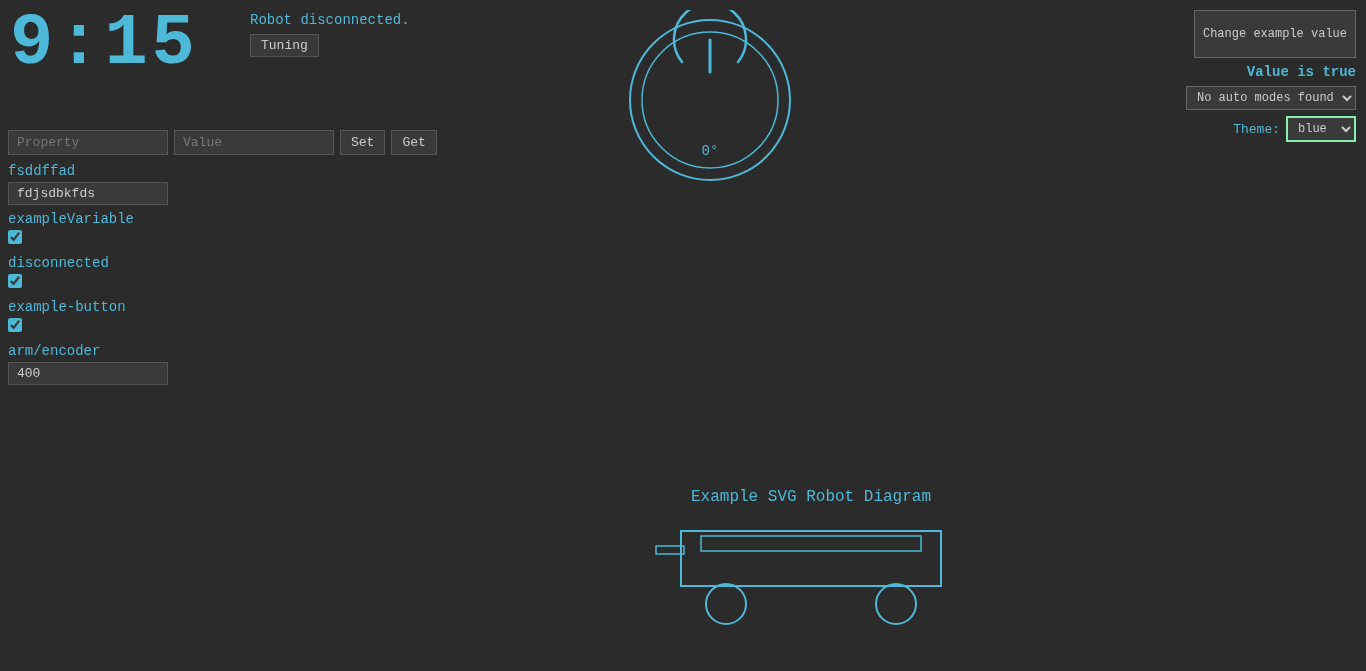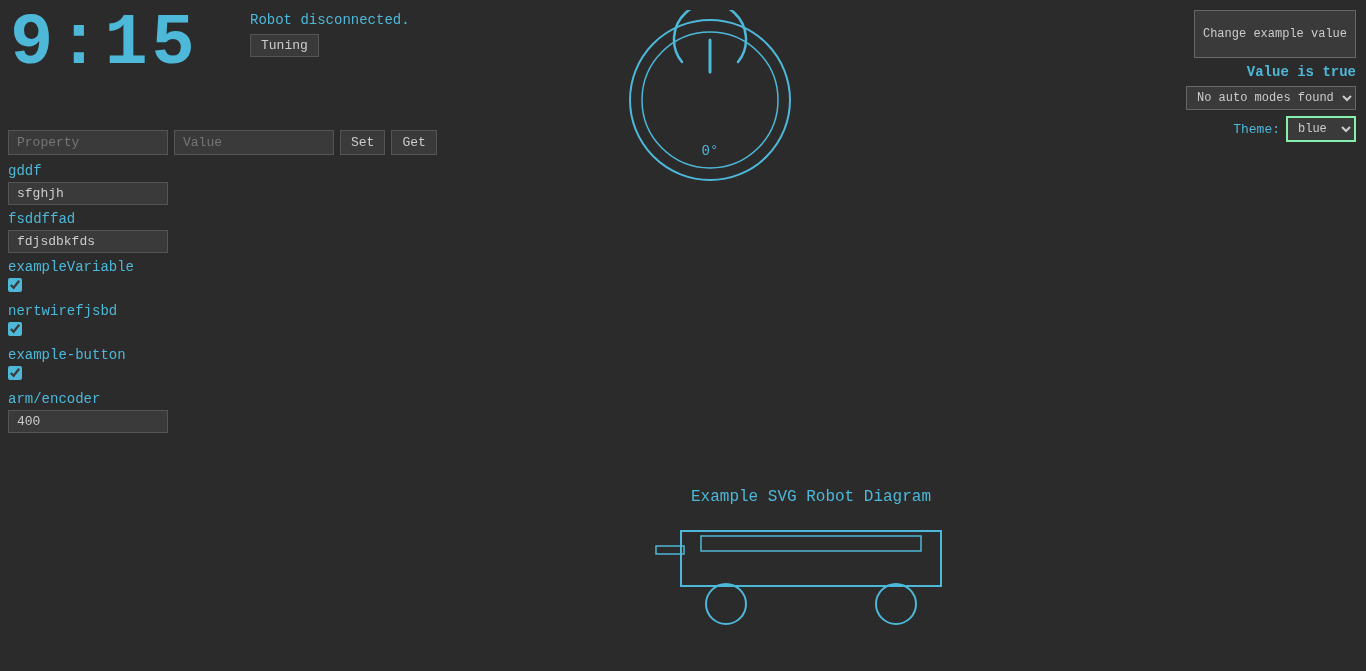--- a/index.html
+++ b/index.html
@@ -260,29 +260,25 @@
 <div id="property-panel">
   <div id="property-header">
     <input id="property-input" type="text" placeholder="Property" style="">
     <input id="value-input" type="text" placeholder="Value" style="">
     <button class="action-btn">Set</button>
     <button class="action-btn">Get</button>
   </div>
 
   <div id="property-entries">
       <div class="property-section">
-        <span class="property-label">gddf</span>
-        <input type="text" class="property-value-input" value="sfghjh" style="">
-      </div>
-      <div class="property-section">
         <span class="property-label">fsddffad</span>
         <input type="text" class="property-value-input" value="fdjsdbkfds" style="">
       </div>
       <div class="property-section"><span class="property-label">exampleVariable</span><input type="checkbox" class="property-checkbox" checked="" style=""></div>
-      <div class="property-section"><span class="property-label">nertwirefjsbd</span><input type="checkbox" class="property-checkbox" checked="" style=""></div>
+      <div class="property-section"><span class="property-label">disconnected</span><input type="checkbox" class="property-checkbox" checked="" style=""></div>
       <div class="property-section"><span class="property-label">example-button</span><input type="checkbox" class="property-checkbox" checked="" style=""></div>
       <div class="property-section">
         <span class="property-label">arm/encoder</span>
         <input type="text" class="property-value-input" value="400" style="">
       </div>
     </div>
 </div>
 
 <div id="robot-diagram">
   <div id="robot-diagram-label">Example SVG Robot Diagram</div>

